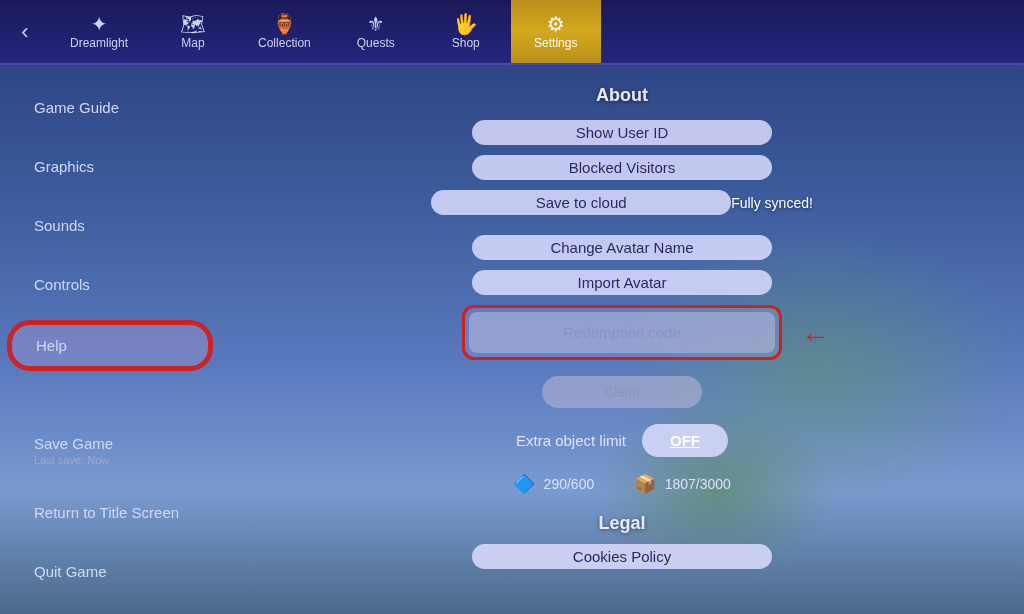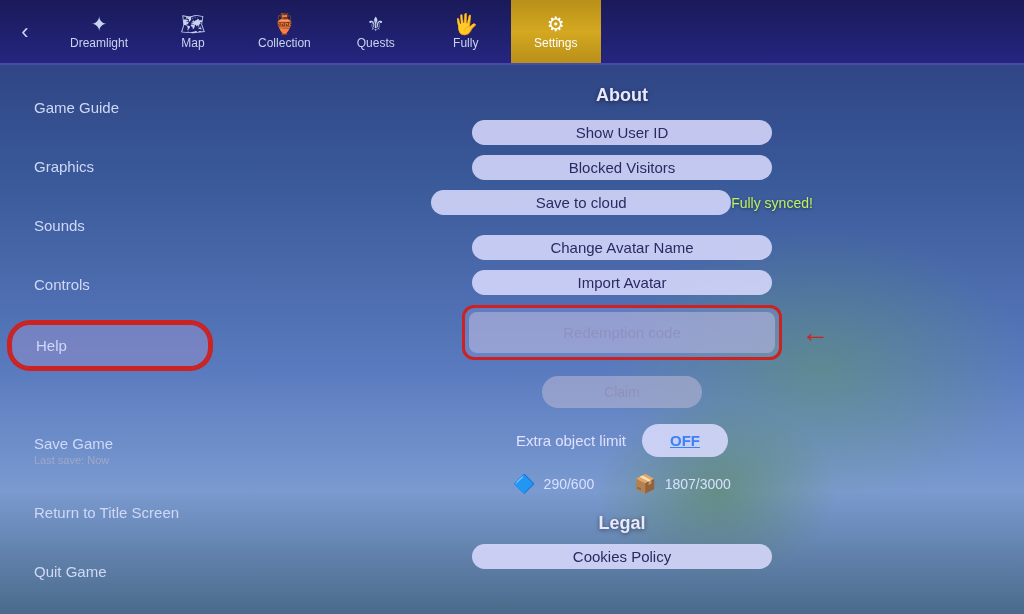--- a/index.html
+++ b/index.html
@@ -159,21 +159,21 @@
       transition: background 0.2s;
     }
 
     .synced-row {
       display: flex;
       align-items: center;
       margin-bottom: 10px;
     }
 
     .synced-text {
-      color: #bef264;
+      color: #ffffff;
       font-size: 14px;
       font-weight: 500;
       text-shadow: 0 1px 3px rgba(0,0,0,0.5);
     }
 
     
     .redemption-area {
       width: 320px;
       margin-bottom: 8px;
     }
@@ -235,21 +235,21 @@
       font-size: 15px;
     }
 
     .off-btn {
       padding: 8px 28px;
       background: rgba(220,220,255,0.85);
       border: none;
       border-radius: 20px;
       font-size: 15px;
       font-weight: 700;
-      color: #3b82f6;
+      color: #ffffff;
       cursor: pointer;
       text-decoration: underline;
     }
 
     
     .object-counts {
       display: flex;
       gap: 40px;
       margin: 8px 0;
       color: #d8e0ff;
@@ -311,21 +311,21 @@
   <div class="nav-item">
     <span class="nav-icon">🏺</span>
     <span class="nav-label">Collection</span>
   </div>
   <div class="nav-item">
     <span class="nav-icon">⚜</span>
     <span class="nav-label">Quests</span>
   </div>
   <div class="nav-item">
     <span class="nav-icon">🖐</span>
-    <span class="nav-label">Fully</span>
+    <span class="nav-label">Shop</span>
   </div>
   <div class="nav-item active">
     <span class="nav-icon">⚙</span>
     <span class="nav-label">Settings</span>
   </div>
 </nav>
 
 <aside class="sidebar">
   <div class="sidebar-item">
     <span>Game Guide</span>

